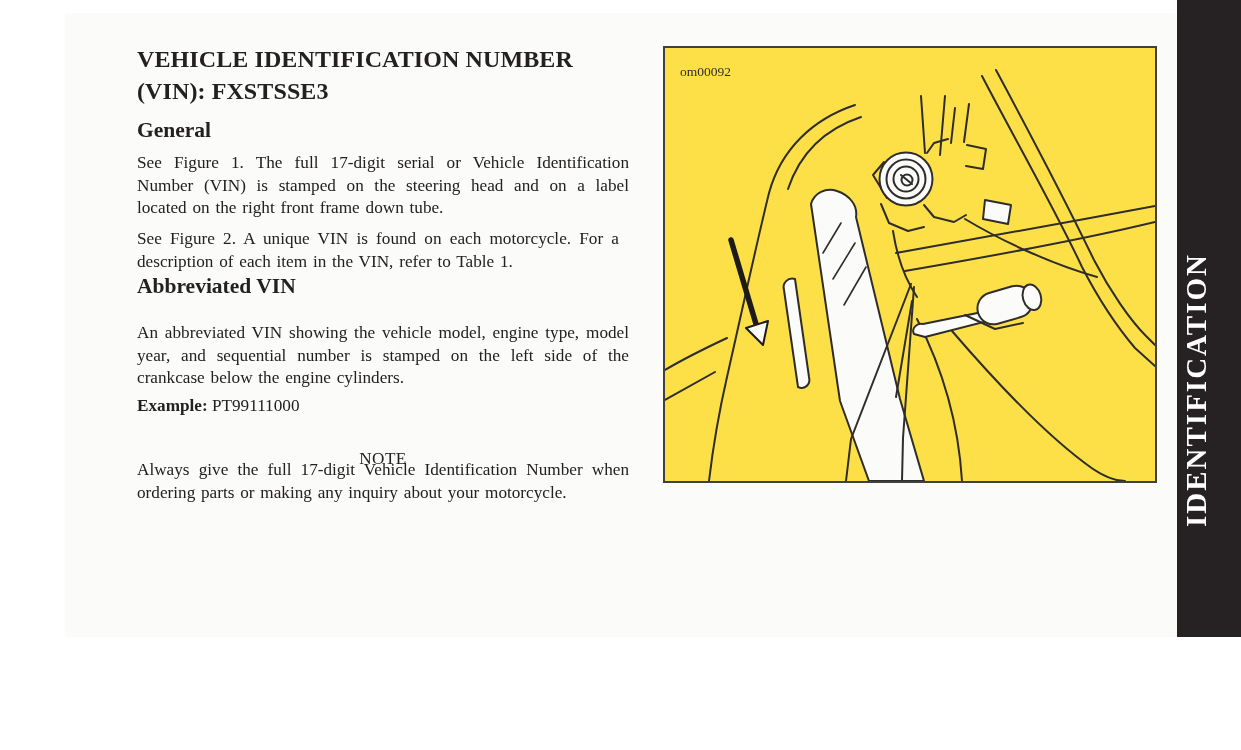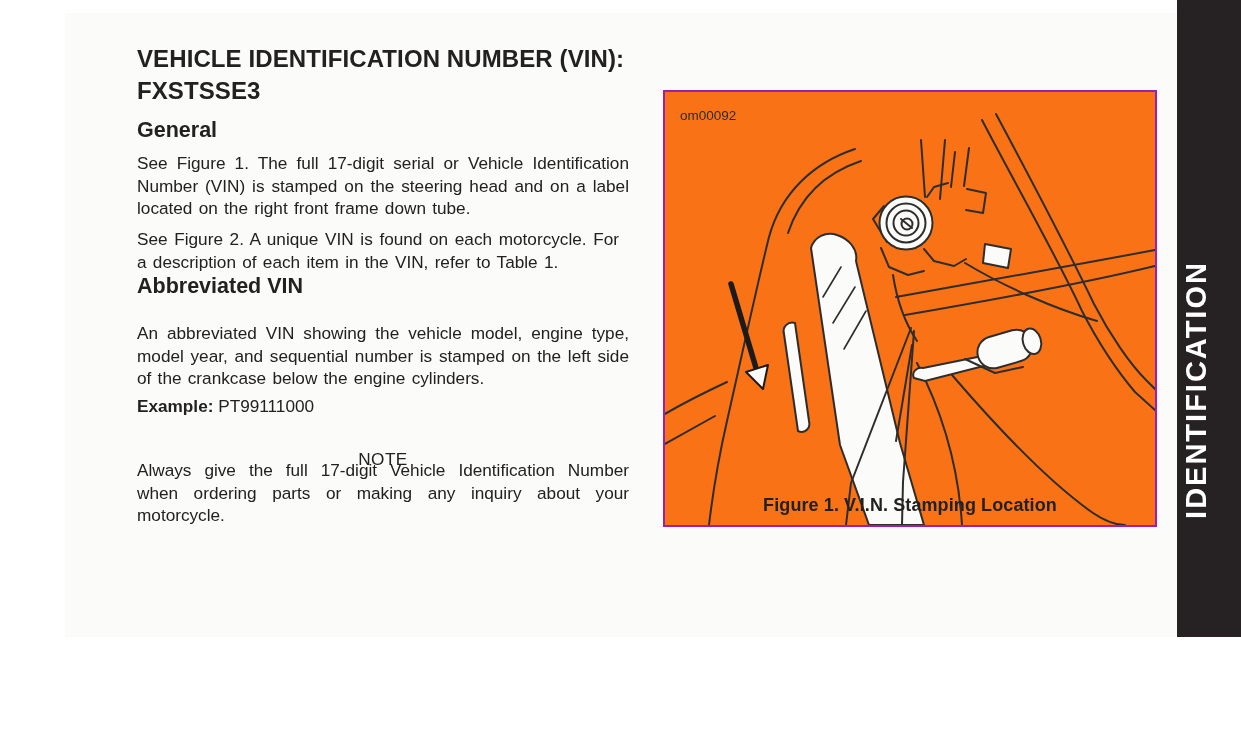--- a/index.html
+++ b/index.html
@@ -1,19 +1,19 @@
 <!DOCTYPE html>
 <html><head>
 <meta charset="utf-8">
 <style>
   * { margin:0; padding:0; box-sizing:border-box; }
   html,body { background:#ffffff; }
   body { font-family:"Liberation Sans","DejaVu Sans",sans-serif; color:#232120;
          -webkit-font-smoothing:antialiased; }
-  .stage { position:relative; width:1241px; height:637px; background:#ffffff; overflow:hidden; }
+  .stage { position:relative; width:1241px; height:637px; background:#ffffff; overflow:hidden;font-family:Liberation Serif, serif; }
 
   .page-bg { position:absolute; left:65px; top:13px; width:1112px; height:715px; background:#fbfbfa; }
 
   
   .text-col { position:absolute; left:137px; top:0; width:492px; }
   .text-col > * { position:absolute; left:0; width:492px; }
   h1.title { top:43px; font-size:24px; line-height:32px; font-weight:bold; letter-spacing:0.1px; }
   h2.sec { font-size:21.5px; line-height:24px; font-weight:bold; }
   .h-general { top:118px; }
   .h-abbrev  { top:274px; }
@@ -21,21 +21,21 @@
   .p1 { top:152px; }
   .p2 { top:228px; width:482px !important; }
   .p3 { top:322px; }
   .example { top:395px; font-size:17.2px; line-height:22.7px; }
   .example b { font-weight:bold;text-align:right; }
   .note-h { top:432px; font-size:17.2px; line-height:22.7px; text-align:center; letter-spacing:0.4px;margin-top:16px; }
   .p4 { top:459px; }
 
   
   .figure-box { position:absolute; left:663px; top:46px; width:494px; height:437px;
-                border:2px solid #a21caf; background:#f97316;margin-top:44px; }
+                border:2px solid #404040; background:#fde047; }
   .photo-id { position:absolute; left:15px; top:16px; font-size:13.5px; color:#2e2c2a; }
   .figure-box svg { position:absolute; left:0; top:0; }
   .caption { position:absolute; left:663px; top:495px; width:494px; text-align:center;
              font-size:18px; font-weight:bold; letter-spacing:0.1px; }
 
   
   .tab { position:absolute; left:1177px; top:0; width:64px; height:750px; background:#262223; }
   .tab-label { position:absolute; left:1196px; top:390px; transform:translate(-50%,-50%) rotate(-90deg);
                white-space:nowrap; color:#ffffff; font-weight:bold; font-size:29px; letter-spacing:2px; }
 
@@ -116,19 +116,18 @@
         <circle cx="241" cy="131" r="19.5"></circle>
         <circle cx="241" cy="131" r="12.5"></circle>
         <circle cx="242" cy="132" r="5.5"></circle>
         <path d="M236,127 L247,136"></path>
 
         <path d="M66,192 L91,276" stroke-width="5.5" stroke="#1d1b1a"></path>
         <path d="M98,297 L103,273 L81,280 Z" fill="#fbfbfa" stroke="#1d1b1a"></path>
       </g>
     </svg>
   </div>
-  <div class="caption">Figure 1. V.I.N. Stamping Location</div>
 
   <div class="tab"></div>
   <span class="tab-label">IDENTIFICATION</span>
 
   <div class="page-num">13</div>
 </div>
 
 </body></html>

